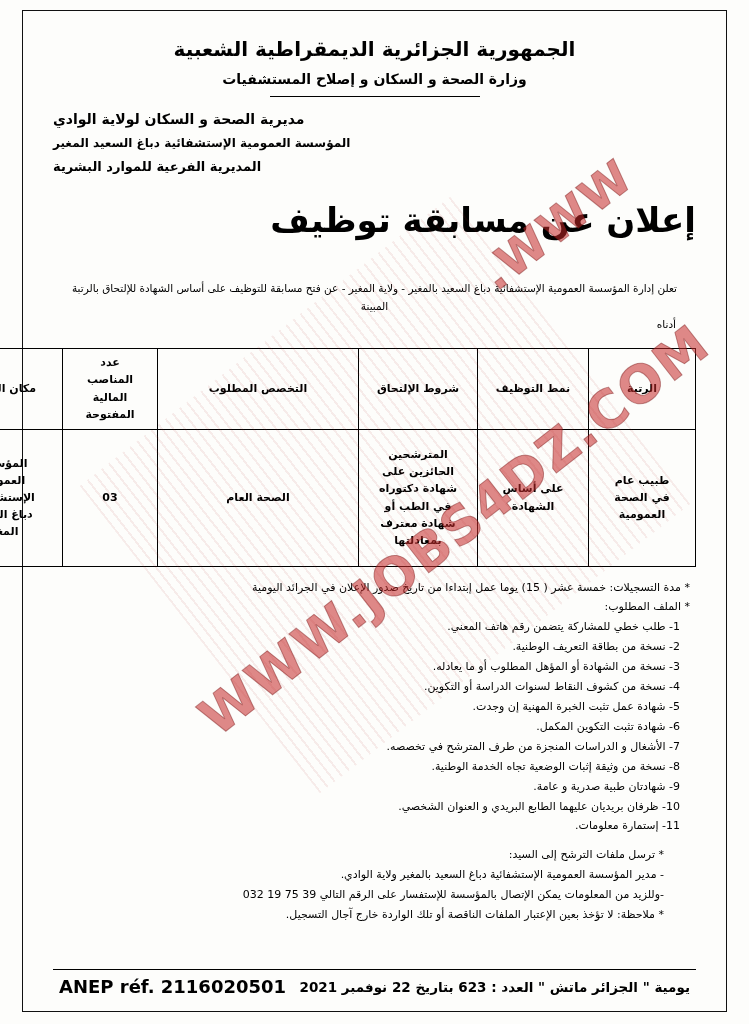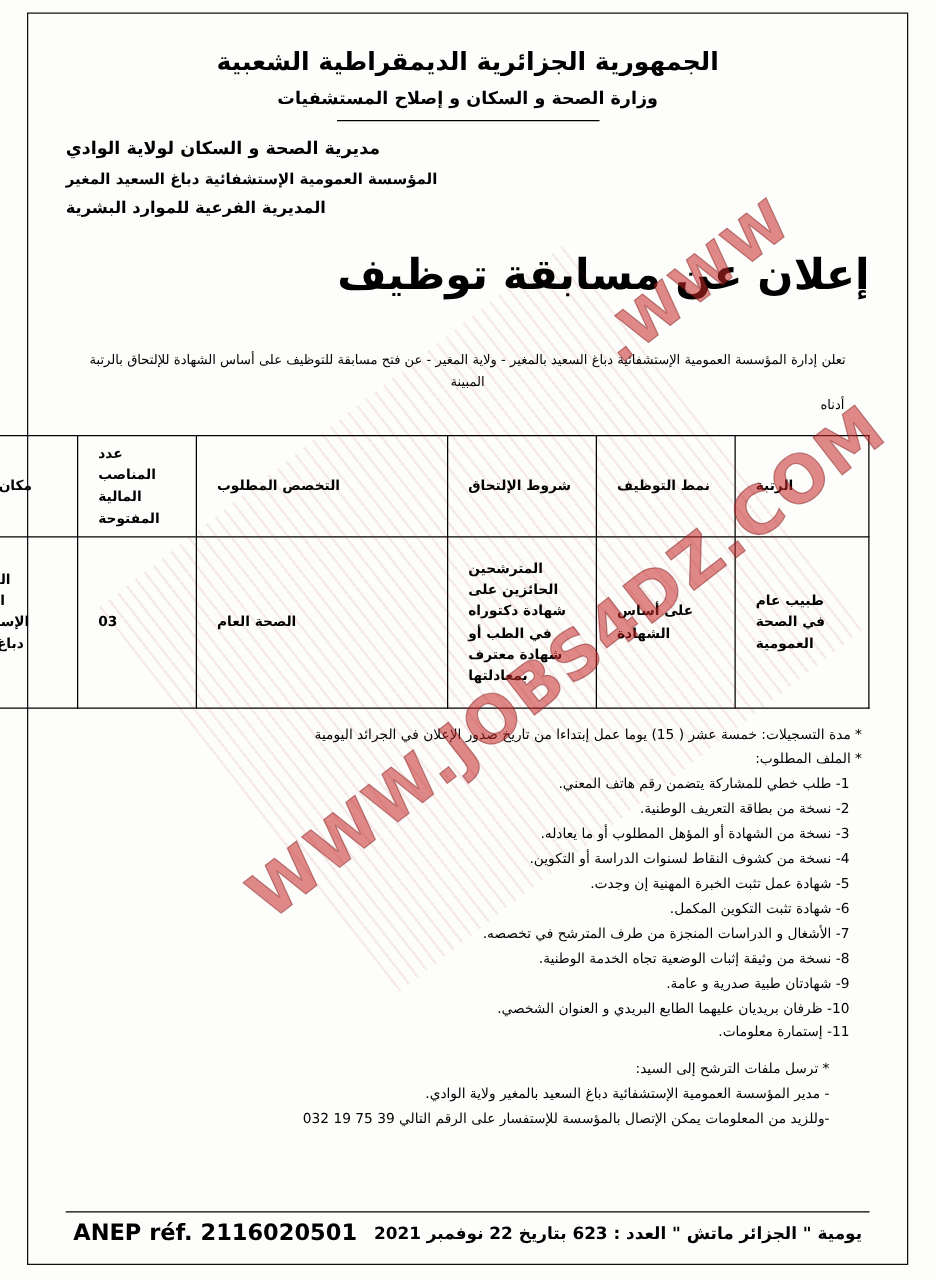--- a/index.html
+++ b/index.html
@@ -95,21 +95,21 @@
   
   table.jobs {
     direction: rtl;
     border-collapse: collapse;
     width: 626px;
     margin: 14px auto 0 auto;
     table-layout: fixed;
   }
   table.jobs th, table.jobs td {
     border: 1px solid #000;
-    text-align: left;
+    text-align: center;
     vertical-align: middle;
     font-size: 11px;
     line-height: 1.55;
     padding: 4px 16px;
   }
   table.jobs th {
     height: 72px;
     font-weight: bold;
   }
   table.jobs td {
@@ -265,20 +265,21 @@
         <div class="n indent">6- شهادة تثبت التكوين المكمل.</div>
         <div class="n indent">7- الأشغال و الدراسات المنجزة من طرف المترشح في تخصصه.</div>
         <div class="n indent">8- نسخة من وثيقة إثبات الوضعية تجاه الخدمة الوطنية.</div>
         <div class="n indent">9- شهادتان طبية صدرية و عامة.</div>
         <div class="n indent">10- ظرفان بريديان عليهما الطابع البريدي و العنوان الشخصي.</div>
         <div class="n indent">11- إستمارة معلومات.</div>
 
         <div class="n gap center-ish">* ترسل ملفات الترشح إلى السيد:</div>
         <div class="n center-ish">- مدير المؤسسة العمومية الإستشفائية دباغ السعيد بالمغير ولاية الوادي.</div>
         <div class="n center-ish">-وللزيد من المعلومات يمكن الإتصال بالمؤسسة للإستفسار على الرقم التالي 39 75 19 032</div>
+        <div class="n center-ish">* ملاحظة: لا تؤخذ بعين الإعتبار الملفات الناقصة أو تلك الواردة خارج آجال التسجيل.</div>
       </div>
 
       <div class="footer">
         <div class="right">يومية " الجزائر ماتش "  العدد : 623  بتاريخ 22 نوفمبر 2021</div>
         <div class="left">ANEP réf.  2116020501</div>
       </div>
 
     </div>
   </div>
 

